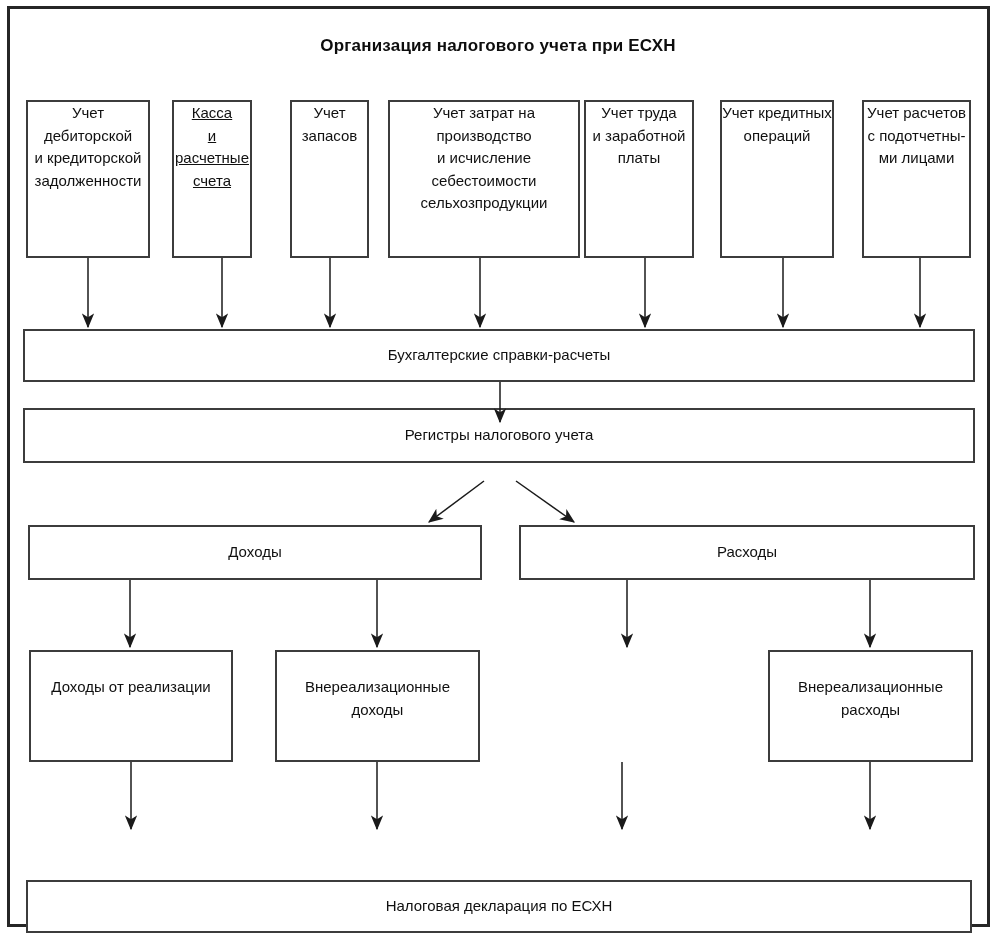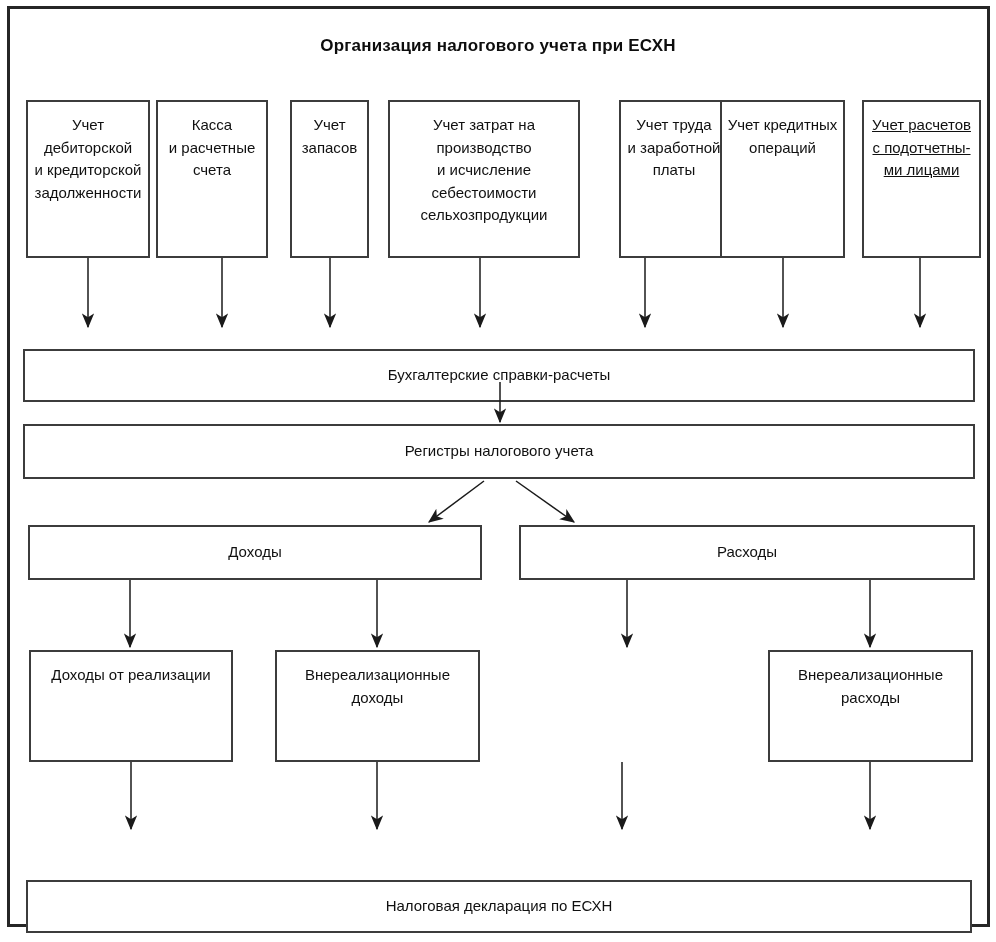--- a/index.html
+++ b/index.html
@@ -41,50 +41,50 @@
     box-sizing: border-box;
     border: 2px solid #3c3c3c;
     background: #ffffff;
     color: #101010;
     text-align: center;
     white-space: pre-line;
     font-size: 15px;
     line-height: 1.5;
   }
   
-  .src { top: 100px; height: 158px; padding-top: 12px; }
+  .src { top: 100px; height: 158px; padding-top: 0; }
   .src-1 { left: 26px;  width: 124px; }
-  .src-2 { left: 156px; width: 112px; }
+  .src-2 { left: 172px; width: 80px; text-decoration: underline; }
   .src-3 { left: 290px; width: 79px;  }
   .src-4 { left: 388px; width: 192px; }
-  .src-5 { left: 619px; width: 110px; }
-  .src-6 { left: 720px; width: 125px; }
-  .src-7 { left: 862px; width: 119px; text-decoration: underline; }
+  .src-5 { left: 584px; width: 110px; }
+  .src-6 { left: 720px; width: 114px; }
+  .src-7 { left: 862px; width: 109px; }
   
   .band {
     left: 23px;
     width: 952px;
     display: flex;
     align-items: center;
     justify-content: center;
   }
-  .band-reports   { top: 329px; height: 53px; margin-top: 20px; }
-  .band-registers { top: 424px; height: 55px; }
+  .band-reports   { top: 329px; height: 53px; }
+  .band-registers { top: 408px; height: 55px; }
   
   .half {
     top: 525px;
     height: 55px;
     display: flex;
     align-items: center;
     justify-content: center;
   }
   .half-income   { left: 28px;  width: 454px; }
   .half-expenses { left: 519px; width: 456px; }
   
-  .typ { top: 650px; height: 112px; padding-top: 12px; }
+  .typ { top: 650px; height: 112px; padding-top: 24px; }
   .typ-1 { left: 29px;  width: 204px; }
   .typ-2 { left: 275px; width: 205px; }
   .typ-3 { left: 520px; width: 205px; }
   .typ-4 { left: 768px; width: 205px; }
   
   .band-declaration {
     left: 26px;
     top: 880px;
     width: 946px;
     height: 53px;

